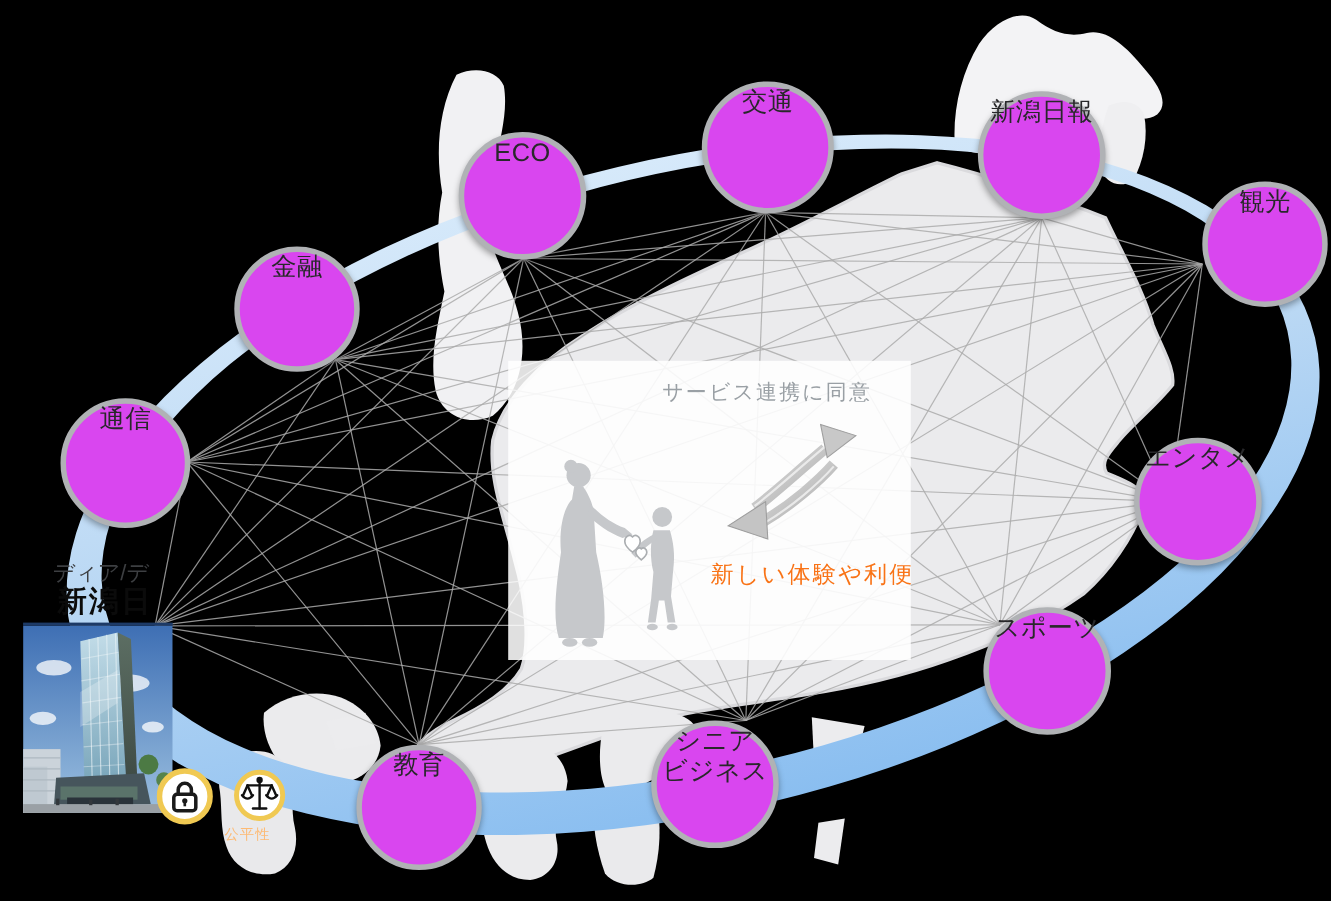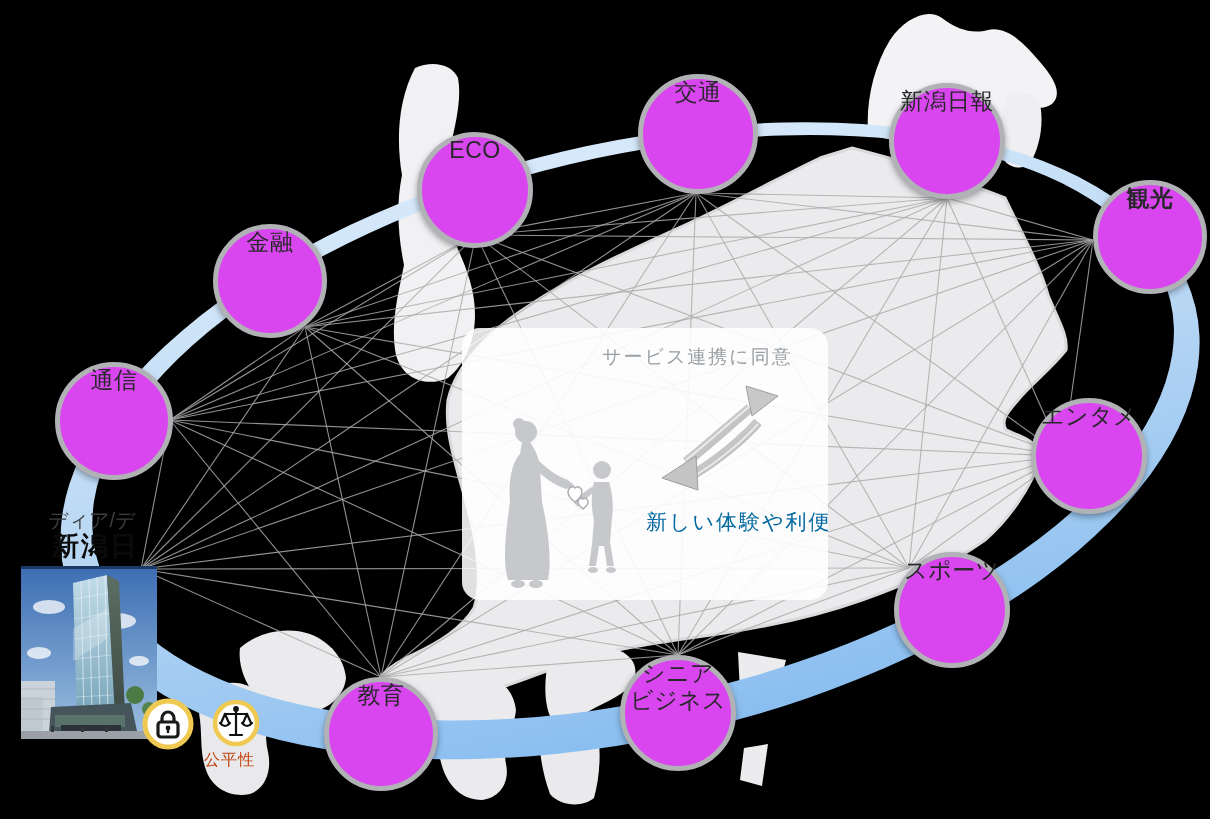--- a/index.html
+++ b/index.html
@@ -2,25 +2,25 @@
 <html><head>
 <meta charset="utf-8">
 <style>
   html,body{margin:0;padding:0;background:#000;}
   #stage{position:relative;width:1210px;height:819px;background:#000;overflow:hidden;
          font-family:"Liberation Sans","DejaVu Sans",sans-serif;}
   #bg-svg{position:absolute;left:0;top:0;}
 
   
   .center-box{position:absolute;left:462px;top:328px;width:366px;height:272px;
-              background:rgba(255,255,255,0.88);overflow:hidden;border-radius:18px;}
+              background:rgba(255,255,255,0.88);overflow:hidden;}
   .consent-text{position:absolute;left:140px;top:16px;font-family:"DejaVu Serif","Liberation Serif",serif;
                 font-size:19px;letter-spacing:2px;color:#9aa0a5;white-space:nowrap;}
   .benefit-text{position:absolute;left:184px;top:180px;font-family:Liberation Sans, sans-serif;
-                font-size:21px;letter-spacing:2px;color:#0369a1;white-space:nowrap;}
+                font-size:21px;letter-spacing:2px;color:#f97316;white-space:nowrap;}
   .arrows-svg{position:absolute;left:188px;top:44px;}
   .silhouette-svg{position:absolute;left:16px;top:82px;}
 
   
   .node{position:absolute;border-radius:50%;background:#d946ef;border:5px solid #b0b2b5;
         box-sizing:border-box;display:flex;align-items:flex-start;justify-content:center;
         text-align:center;color:#28282a;font-size:23px;letter-spacing:0.5px;
         box-shadow:0 3px 6px rgba(0,0,0,0.35);white-space:nowrap;}
   .node-line{display:block;line-height:1.18;}
 
@@ -28,21 +28,21 @@
   .building{position:absolute;left:21px;top:566px;width:136px;height:170px;
             border-top:3px solid #1d3a66;}
   .media-caption{position:absolute;left:48px;top:507px;width:90px;overflow:hidden;
                  font-size:20px;font-weight:500;color:#3d3f42;white-space:nowrap;}
   .media-logo{position:absolute;left:52px;top:528px;width:86px;overflow:hidden;
               font-family:"DejaVu Serif","Liberation Serif",serif;font-weight:bold;
               font-size:27px;letter-spacing:2px;color:#0b0b0b;white-space:nowrap;}
 
   
   .badge{position:absolute;}
-  .fairness-label{position:absolute;left:204px;top:750px;font-size:16px;color:#c2410c;
+  .fairness-label{position:absolute;left:204px;top:750px;font-size:13px;color:#fdba74;
                   letter-spacing:1px;}
 </style>
 </head>
 <body>
 
 <div id="stage">
 
   <svg id="bg-svg" width="1210" height="819" viewBox="0 0 1210 819">
     <defs>
       <linearGradient id="ringGrad" x1="0" y1="0" x2="0" y2="1">
@@ -294,51 +294,51 @@
 <div class="node" style="left: 55px; top: 362px; width: 118px; height: 118px;">
       <span>
         <span class="node-line">通信</span>
       </span>
     </div>
     <div class="node" style="left: 213px; top: 224px; width: 114px; height: 114px; font-family: Liberation Serif, serif;">
       <span>
         <span class="node-line">金融</span>
       </span>
     </div>
-    <div class="node" style="left: 417px; top: 132px; width: 116px; height: 116px;">
+    <div class="node" style="left: 417px; top: 120px; width: 116px; height: 116px;">
       <span>
         <span class="node-line">ECO</span>
       </span>
     </div>
     <div class="node" style="left: 638px; top: 74px; width: 120px; height: 120px;">
       <span>
         <span class="node-line">交通</span>
       </span>
     </div>
     <div class="node" style="left: 889px; top: 83px; width: 116px; height: 116px;">
       <span>
         <span class="node-line">新潟日報</span>
       </span>
     </div>
-    <div class="node" style="left: 1093px; top: 180px; width: 114px; height: 114px; font-weight: bold;">
+    <div class="node" style="left: 1093px; top: 165px; width: 114px; height: 114px;">
       <span>
         <span class="node-line">観光</span>
       </span>
     </div>
     <div class="node" style="left: 1031px; top: 398px; width: 116px; height: 116px;">
       <span>
         <span class="node-line">エンタメ</span>
       </span>
     </div>
     <div class="node" style="left: 894px; top: 552px; width: 116px; height: 116px;">
       <span>
         <span class="node-line">スポーツ</span>
       </span>
     </div>
-    <div class="node" style="left: 620px; top: 655px; width: 116px; height: 116px;">
+    <div class="node" style="left: 592px; top: 655px; width: 116px; height: 116px;">
       <span>
         <span class="node-line">シニア</span>
         <span class="node-line">ビジネス</span>
       </span>
     </div>
     <div class="node" style="left: 324px; top: 677px; width: 114px; height: 114px;">
       <span>
         <span class="node-line">教育</span>
       </span>
     </div>

